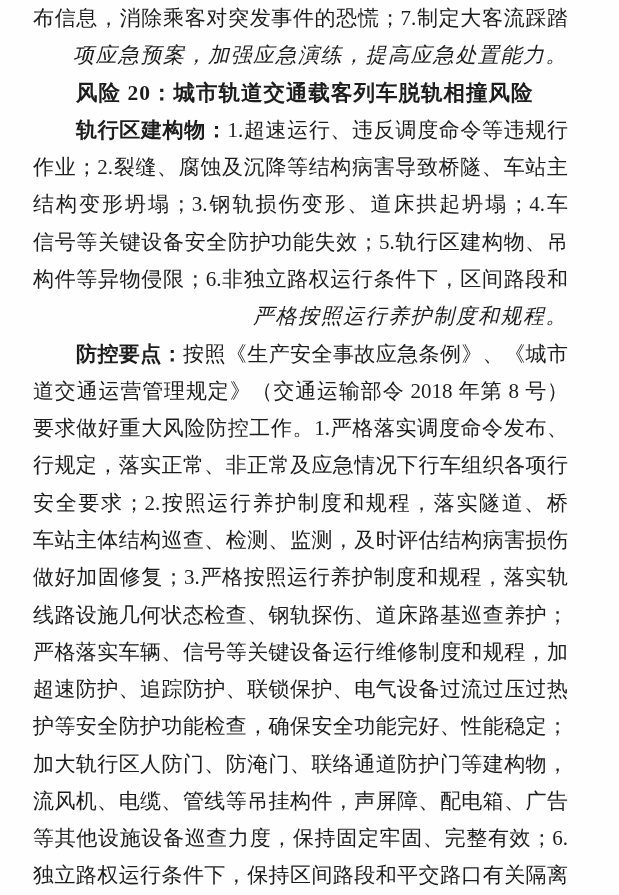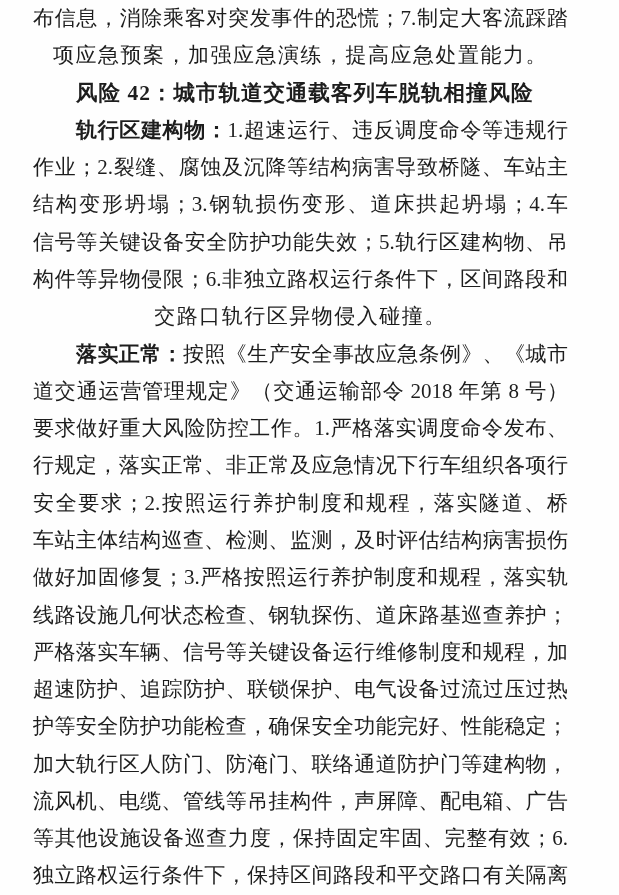--- a/index.html
+++ b/index.html
@@ -22,48 +22,49 @@
     height: 37.29px;
     line-height: 37.29px;
     font-size: 21px;
     text-align: justify;
     text-align-last: justify;
     text-justify: inter-character;
     overflow: hidden;
     white-space: normal;
   }
   .line.plain {
-    text-align: center;
+    text-align: right;
     text-align-last: auto;
     letter-spacing: 1.5px;
+    font-style: italic;
   }
   .line.heading {
     font-weight: 700;
     text-align: left;
     text-align-last: auto;
     font-size: 21.5px;
     letter-spacing: 1px;
   }
   .line.indent { text-indent: 43px; }
   .b { font-weight: 700; }
 </style>
 </head>
 <body>
 
 <div class="page">
   <div class="line"><span class="b"></span><span>布信息，消除乘客对突发事件的恐慌；7.制定大客流踩踏专</span></div>
   <div class="line plain"><span class="b"></span><span>项应急预案，加强应急演练，提高应急处置能力。</span></div>
-  <div class="line heading indent"><span class="b">风险 42：城市轨道交通载客列车脱轨相撞风险</span><span></span></div>
+  <div class="line heading indent"><span class="b">风险 20：城市轨道交通载客列车脱轨相撞风险</span><span></span></div>
   <div class="line indent"><span class="b">轨行区建构物：</span><span>1.超速运行、违反调度命令等违规行车</span></div>
   <div class="line"><span class="b"></span><span>作业；2.裂缝、腐蚀及沉降等结构病害导致桥隧、车站主体</span></div>
   <div class="line"><span class="b"></span><span>结构变形坍塌；3.钢轨损伤变形、道床拱起坍塌；4.车辆、</span></div>
   <div class="line"><span class="b"></span><span>信号等关键设备安全防护功能失效；5.轨行区建构物、吊挂</span></div>
   <div class="line"><span class="b"></span><span>构件等异物侵限；6.非独立路权运行条件下，区间路段和平</span></div>
-  <div class="line plain"><span class="b"></span><span>交路口轨行区异物侵入碰撞。</span></div>
-  <div class="line indent"><span class="b">落实正常：</span><span>按照《生产安全事故应急条例》、《城市轨</span></div>
+  <div class="line plain"><span class="b"></span><span>严格按照运行养护制度和规程。</span></div>
+  <div class="line indent"><span class="b">防控要点：</span><span>按照《生产安全事故应急条例》、《城市轨</span></div>
   <div class="line"><span class="b"></span><span>道交通运营管理规定》（交通运输部令 2018 年第 8 号）等</span></div>
   <div class="line"><span class="b"></span><span>要求做好重大风险防控工作。1.严格落实调度命令发布、执</span></div>
   <div class="line"><span class="b"></span><span>行规定，落实正常、非正常及应急情况下行车组织各项行车</span></div>
   <div class="line"><span class="b"></span><span>安全要求；2.按照运行养护制度和规程，落实隧道、桥梁、</span></div>
   <div class="line"><span class="b"></span><span>车站主体结构巡查、检测、监测，及时评估结构病害损伤并</span></div>
   <div class="line"><span class="b"></span><span>做好加固修复；3.严格按照运行养护制度和规程，落实轨道</span></div>
   <div class="line"><span class="b"></span><span>线路设施几何状态检查、钢轨探伤、道床路基巡查养护；4.</span></div>
   <div class="line"><span class="b"></span><span>严格落实车辆、信号等关键设备运行维修制度和规程，加大</span></div>
   <div class="line"><span class="b"></span><span>超速防护、追踪防护、联锁保护、电气设备过流过压过热保</span></div>
   <div class="line"><span class="b"></span><span>护等安全防护功能检查，确保安全功能完好、性能稳定；5.</span></div>

